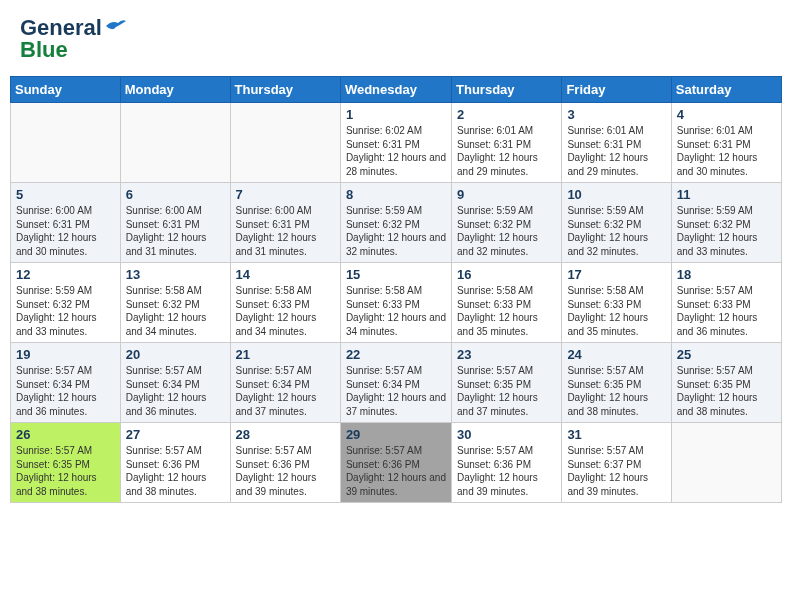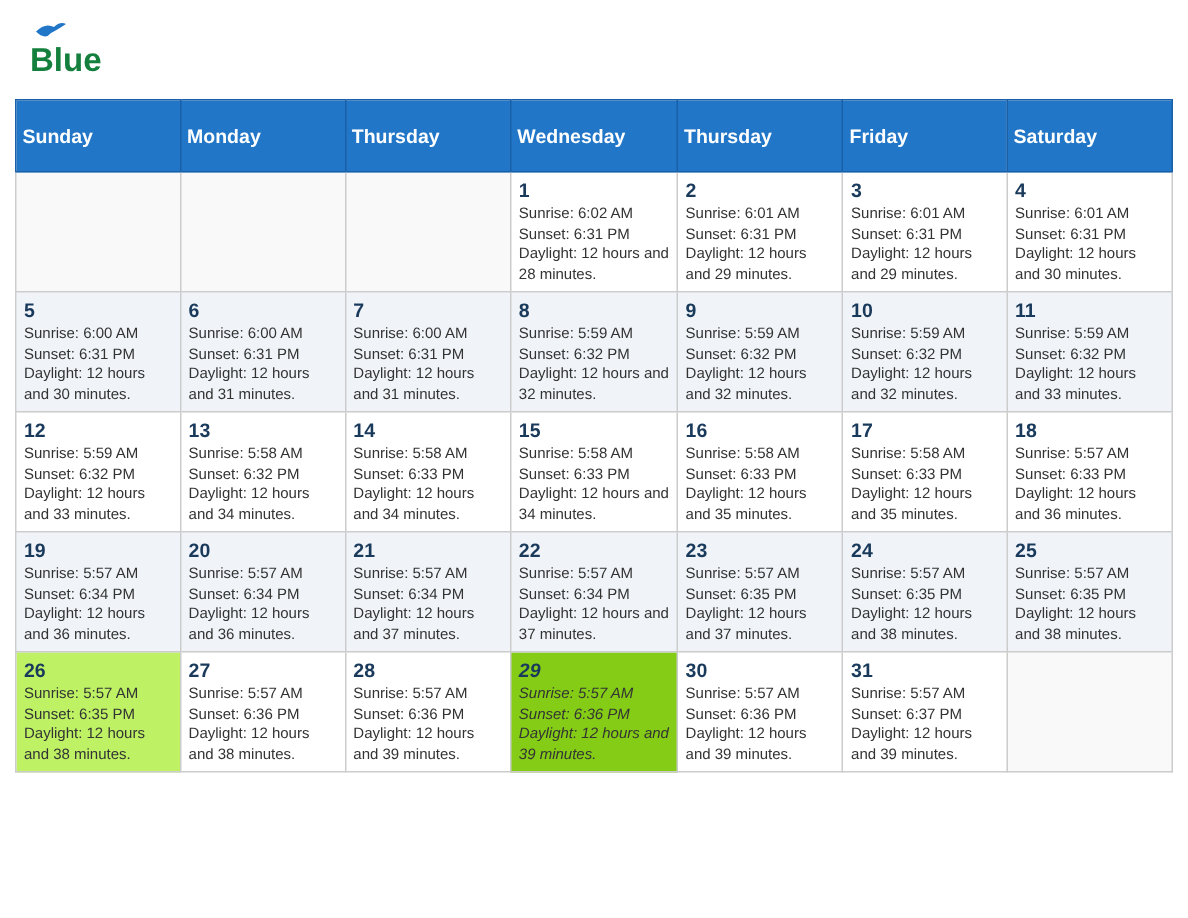--- a/index.html
+++ b/index.html
@@ -42,21 +42,21 @@
     .calendar {
       width: 100%;
       border-collapse: collapse;
       border: 1px solid #ccc;
     }
     .calendar th {
       background: #2176c7;
       color: #fff;
       font-size: 13px;
       font-weight: bold;
-      padding: 16px 4px;
+      padding: 5px 4px;
       text-align: left;
       border: 1px solid #1a60a8;
     }
     .calendar td {
       vertical-align: top;
       border: 1px solid #ccc;
       padding: 4px 5px;
       font-size: 10.5px;
       color: #222;
       width: 113px;
@@ -82,20 +82,21 @@
       line-height: 1.35;
     }
     .empty { background: #f9f9f9 !important; }
   </style>
 </head>
 <body>
 
 <div class="header">
   <div class="logo">
     <div class="logo-top-row">
+      <span style="font-size:22px;font-weight:bold;color:#1a3a5c;">General</span>
       <svg width="22" height="18" viewBox="0 0 22 18" style="margin-left:2px;margin-top:-2px;">
         <path d="M2,8 Q8,2 14,5 Q18,1 22,3 Q16,7 12,9 Q8,14 2,8Z" fill="#2176c7"></path>
       </svg>
     </div>
     <span style="font-size:22px;font-weight:bold;color:#15803d;margin-top:-4px;">Blue</span>
   </div>
   <div class="title-section">
     <div class="month-year"></div>
     <div class="location"></div>
   </div>
@@ -231,21 +232,21 @@
           <div class="day-info">Sunrise: 5:57 AM<br>Sunset: 6:35 PM<br>Daylight: 12 hours and 38 minutes.</div>
         </td>
         <td style="background: rgb(255, 255, 255);">
           <span class="day-num">27</span>
           <div class="day-info">Sunrise: 5:57 AM<br>Sunset: 6:36 PM<br>Daylight: 12 hours and 38 minutes.</div>
         </td>
         <td style="background: rgb(255, 255, 255);">
           <span class="day-num">28</span>
           <div class="day-info">Sunrise: 5:57 AM<br>Sunset: 6:36 PM<br>Daylight: 12 hours and 39 minutes.</div>
         </td>
-        <td style="background: #84cc16; font-style: italic;">
+        <td style="background: #a3a3a3;">
           <span class="day-num">29</span>
           <div class="day-info">Sunrise: 5:57 AM<br>Sunset: 6:36 PM<br>Daylight: 12 hours and 39 minutes.</div>
         </td>
         <td style="background: rgb(255, 255, 255);">
           <span class="day-num">30</span>
           <div class="day-info">Sunrise: 5:57 AM<br>Sunset: 6:36 PM<br>Daylight: 12 hours and 39 minutes.</div>
         </td>
         <td style="background: rgb(255, 255, 255);">
           <span class="day-num">31</span>
           <div class="day-info">Sunrise: 5:57 AM<br>Sunset: 6:37 PM<br>Daylight: 12 hours and 39 minutes.</div>

